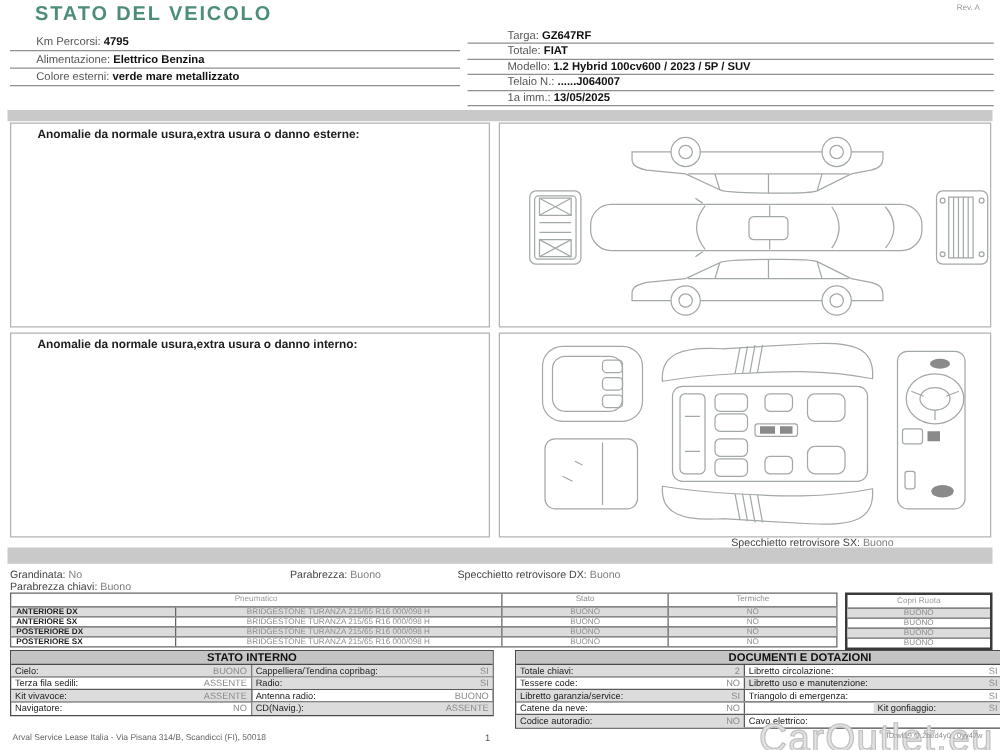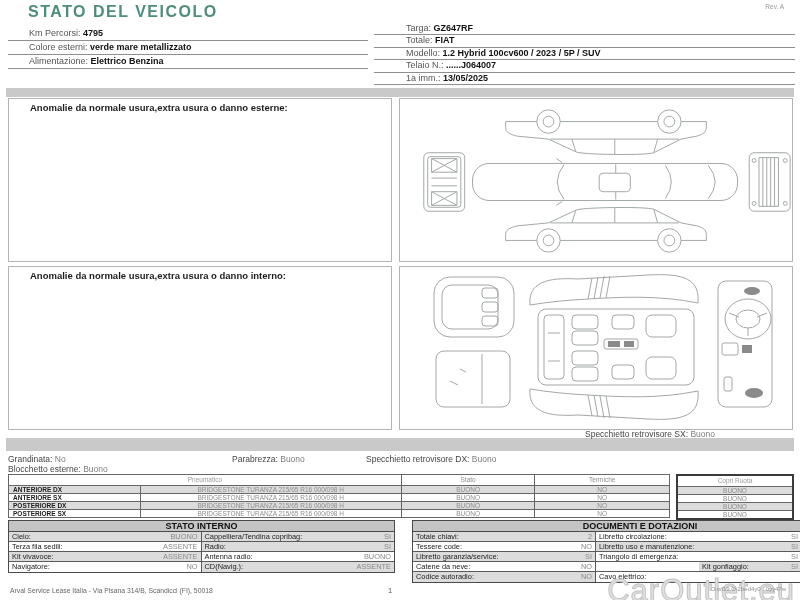--- a/index.html
+++ b/index.html
@@ -82,26 +82,26 @@
 
   <div class="title">STATO DEL VEICOLO</div>
   <div class="rev">Rev. A</div>
 
   <div class="hfields hf-left">
     <div class="hrow">
       <span class="hlabel">Km Percorsi:</span>
       <span class="hvalue">4795</span>
     </div>
     <div class="hrow">
+      <span class="hlabel">Alimentazione:</span>
+      <span class="hvalue">Elettrico Benzina</span>
+    </div>
+    <div class="hrow">
       <span class="hlabel">Colore esterni:</span>
       <span class="hvalue">verde mare metallizzato</span>
-    </div>
-    <div class="hrow">
-      <span class="hlabel">Alimentazione:</span>
-      <span class="hvalue">Elettrico Benzina</span>
     </div>
   </div>
 
   <div class="hfields hf-right">
     <div class="hrow">
       <span class="hlabel">Targa:</span>
       <span class="hvalue">GZ647RF</span>
     </div>
     <div class="hrow">
       <span class="hlabel">Totale:</span>
@@ -234,21 +234,21 @@
   </div>
   <div class="sumline" style="left:366px; top:454px;">
     <span class="sumlab">Specchietto retrovisore DX:</span>
     <span class="sumval">Buono</span>
   </div>
   <div class="sumline" style="left:585px; top:429px;">
     <span class="sumlab">Specchietto retrovisore SX:</span>
     <span class="sumval">Buono</span>
   </div>
   <div class="sumline" style="left:8px; top:463.5px;">
-    <span class="sumlab">Blocchetto esterne:</span>
+    <span class="sumlab">Parabrezza chiavi:</span>
     <span class="sumval">Buono</span>
   </div>
 
   <div class="tires">
     <div class="trow head">
       <div class="tc tc-pneu">Pneumatico</div>
       <div class="tc tc-mid">Stato</div>
       <div class="tc tc-mid">Termiche</div>
     </div>
     <div class="trow shade">

